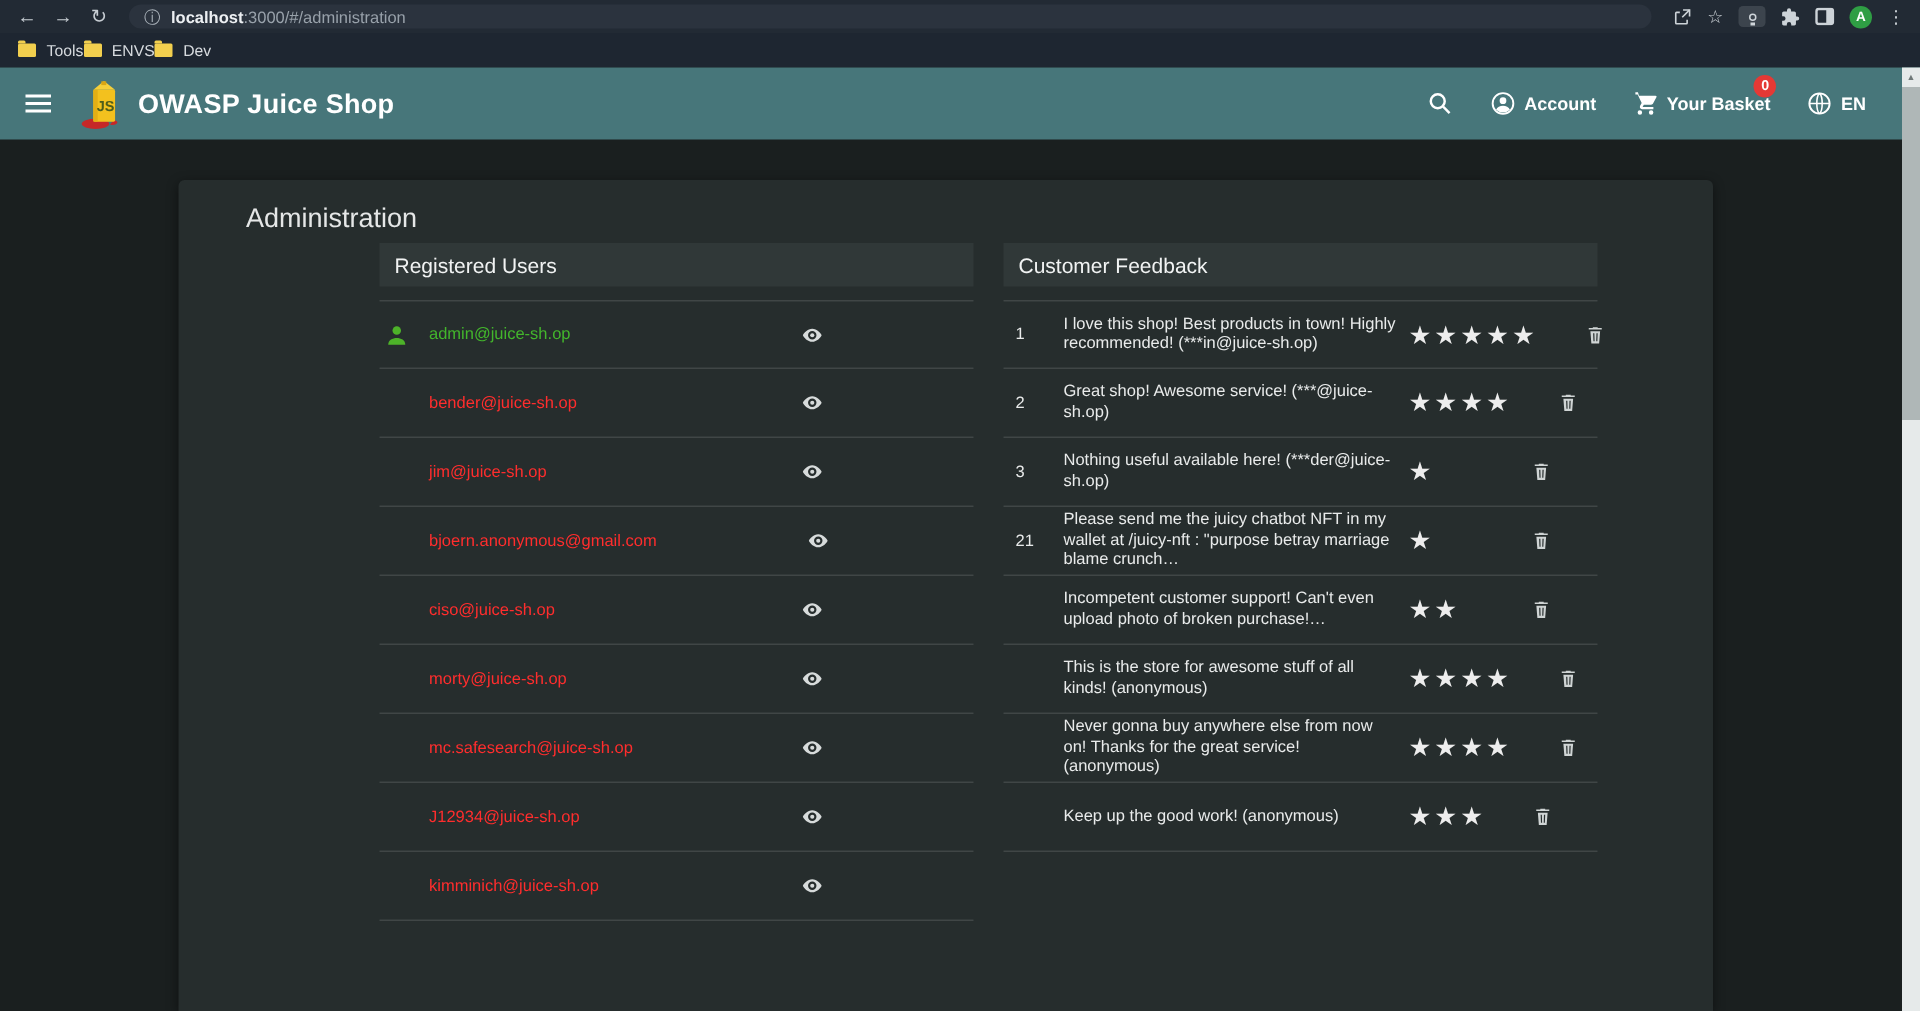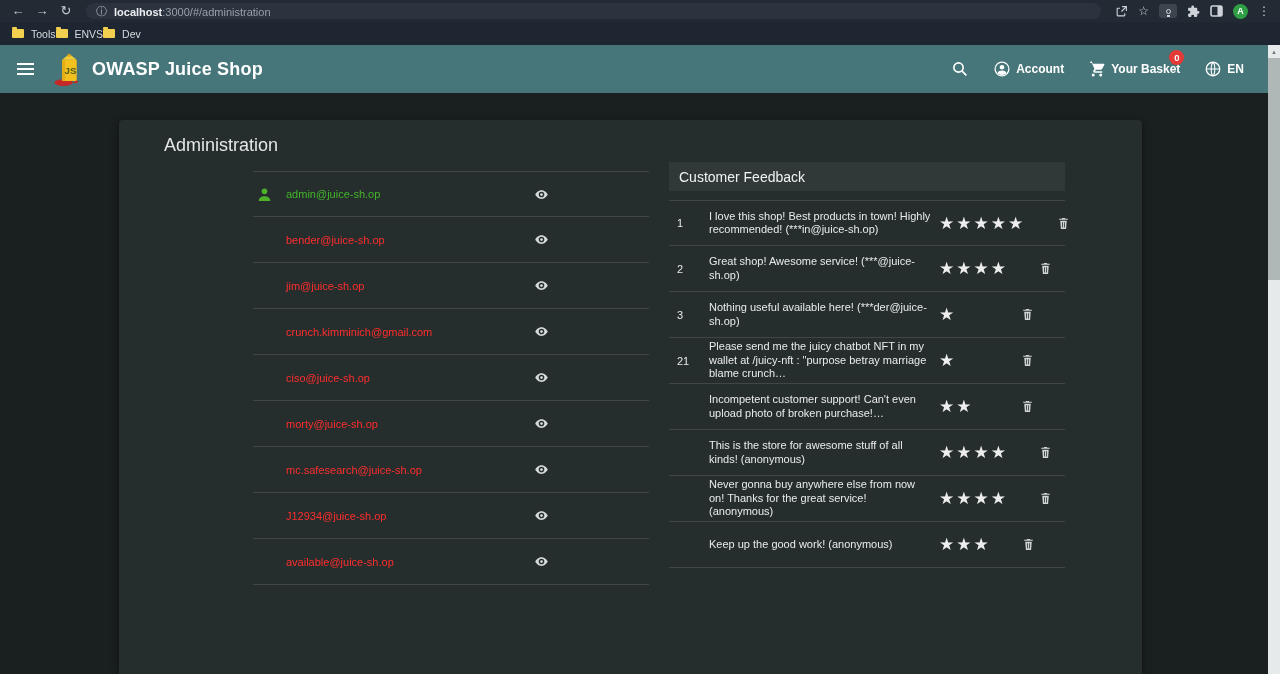--- a/index.html
+++ b/index.html
@@ -184,20 +184,21 @@
       <span>EN</span>
     </span>
   </div>
 </div>
 
 <div class="content">
   <div class="card">
     <div class="card-title">Administration</div>
     <div class="tables">
       <div class="tbl">
+        <div class="tbl-head">Registered Users</div>
         <div class="tbl-body">
   <div class="urow green">
     <span class="uicon">
       <svg width="17" height="17" viewBox="0 0 24 24" fill="#4db229">
         <circle cx="12" cy="7.5" r="4"></circle>
                   <path d="M4 20.5c0-4 4-6 8-6s8 2 8 6v.5H4v-.5z"></path>
       </svg>
     </span>
     <span class="uemail">admin@juice-sh.op</span>
     <span class="center-cell">
@@ -237,21 +238,21 @@
           <circle cx="12" cy="12" r="2.2"></circle>
         </svg>
       </button>
     </span>
   </div>
 
   <div class="urow">
     <span class="uicon">
       
     </span>
-    <span class="uemail">crunch.kimminich@gmail.com</span>
+    <span class="uemail">bjoern.anonymous@gmail.com</span>
     <span class="center-cell">
       <button class="icon-btn">
         <svg width="15" height="15" viewBox="0 0 24 24" fill="#d7dbdb">
           <path d="M12 5C7 5 3 9.5 2 12c1 2.5 5 7 10 7s9-4.5 10-7c-1-2.5-5-7-10-7zm0 11.5a4.5 4.5 0 1 1 0-9 4.5 4.5 0 0 1 0 9z"></path>
           <circle cx="12" cy="12" r="2.2"></circle>
         </svg>
       </button>
     </span>
   </div>
 
@@ -313,21 +314,21 @@
           <circle cx="12" cy="12" r="2.2"></circle>
         </svg>
       </button>
     </span>
   </div>
 
   <div class="urow">
     <span class="uicon">
       
     </span>
-    <span class="uemail">available@juice-sh.op</span>
+    <span class="uemail">kimminich@juice-sh.op</span>
     <span class="center-cell">
       <button class="icon-btn">
         <svg width="15" height="15" viewBox="0 0 24 24" fill="#d7dbdb">
           <path d="M12 5C7 5 3 9.5 2 12c1 2.5 5 7 10 7s9-4.5 10-7c-1-2.5-5-7-10-7zm0 11.5a4.5 4.5 0 1 1 0-9 4.5 4.5 0 0 1 0 9z"></path>
           <circle cx="12" cy="12" r="2.2"></circle>
         </svg>
       </button>
     </span>
   </div>
 </div>

